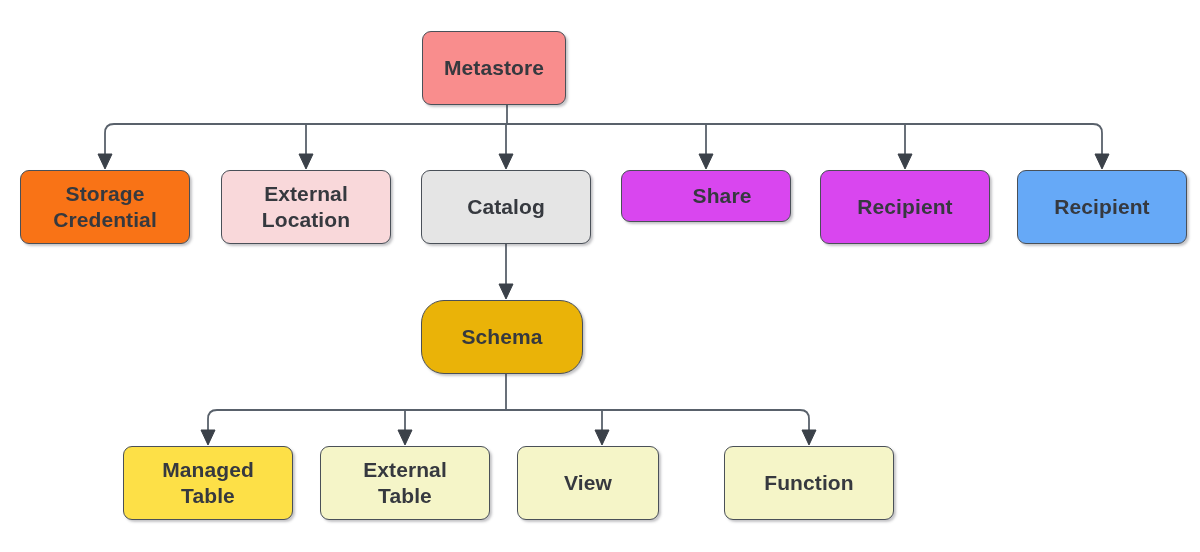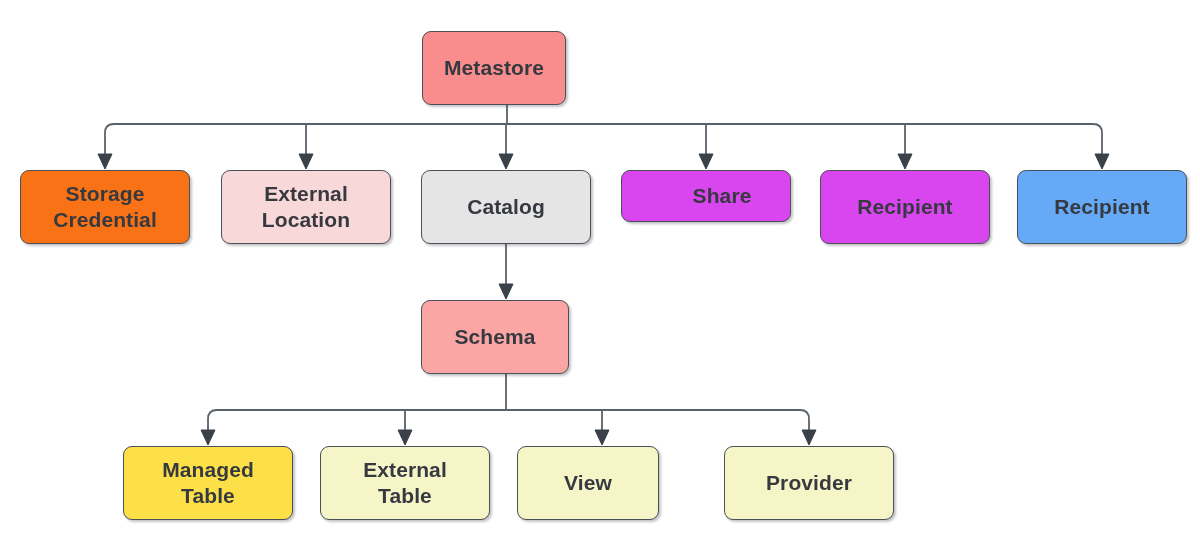--- a/index.html
+++ b/index.html
@@ -81,22 +81,22 @@
   <div id="node-layer">
       <div class="node" style="left: 422px; top: 31px; width: 144px; height: 74px; background: rgb(249, 141, 141); border-color: rgb(74, 80, 88); color: rgb(54, 57, 63);">Metastore</div>
       <div class="node" style="left: 20px; top: 170px; width: 170px; height: 74px; background: #f97316; border-color: rgb(74, 80, 88); color: rgb(54, 57, 63);">Storage
 Credential</div>
       <div class="node" style="left: 221px; top: 170px; width: 170px; height: 74px; background: rgb(249, 216, 218); border-color: rgb(74, 80, 88); color: rgb(54, 57, 63);">External
 Location</div>
       <div class="node" style="left: 421px; top: 170px; width: 170px; height: 74px; background: #e5e5e5; border-color: rgb(74, 80, 88); color: rgb(54, 57, 63);">Catalog</div>
       <div class="node" style="left: 621px; top: 170px; width: 170px; height: 52px; background: #d946ef; border-color: rgb(74, 80, 88); color: rgb(54, 57, 63); padding-left: 32px;">Share</div>
       <div class="node" style="left: 820px; top: 170px; width: 170px; height: 74px; background: #d946ef; border-color: rgb(74, 80, 88); color: rgb(54, 57, 63);">Recipient</div>
       <div class="node" style="left: 1017px; top: 170px; width: 170px; height: 74px; background: rgb(102, 169, 247); border-color: rgb(74, 80, 88); color: rgb(54, 57, 63);">Recipient</div>
-      <div class="node" style="left: 421px; top: 300px; width: 148px; height: 74px; background: #fca5a5; border-color: rgb(74, 80, 88); color: rgb(54, 57, 63);">Schema</div>
+      <div class="node" style="left: 421px; top: 300px; width: 162px; height: 74px; background: #eab308; border-color: rgb(74, 80, 88); color: rgb(54, 57, 63); border-radius: 23px;">Schema</div>
       <div class="node" style="left: 123px; top: 446px; width: 170px; height: 74px; background: #fde047; border-color: rgb(74, 80, 88); color: rgb(54, 57, 63); text-align: center;">Managed
 Table</div>
       <div class="node" style="left: 320px; top: 446px; width: 170px; height: 74px; background: rgb(245, 245, 200); border-color: rgb(74, 80, 88); color: rgb(54, 57, 63);">External
 Table</div>
       <div class="node" style="left: 517px; top: 446px; width: 142px; height: 74px; background: rgb(245, 245, 200); border-color: rgb(74, 80, 88); color: rgb(54, 57, 63);">View</div>
-      <div class="node" style="left: 724px; top: 446px; width: 170px; height: 74px; background: rgb(245, 245, 200); border-color: rgb(74, 80, 88); color: rgb(54, 57, 63);">Provider</div>
+      <div class="node" style="left: 724px; top: 446px; width: 170px; height: 74px; background: rgb(245, 245, 200); border-color: rgb(74, 80, 88); color: rgb(54, 57, 63);">Function</div>
     </div>
 
 </div>
 
 </body></html>

